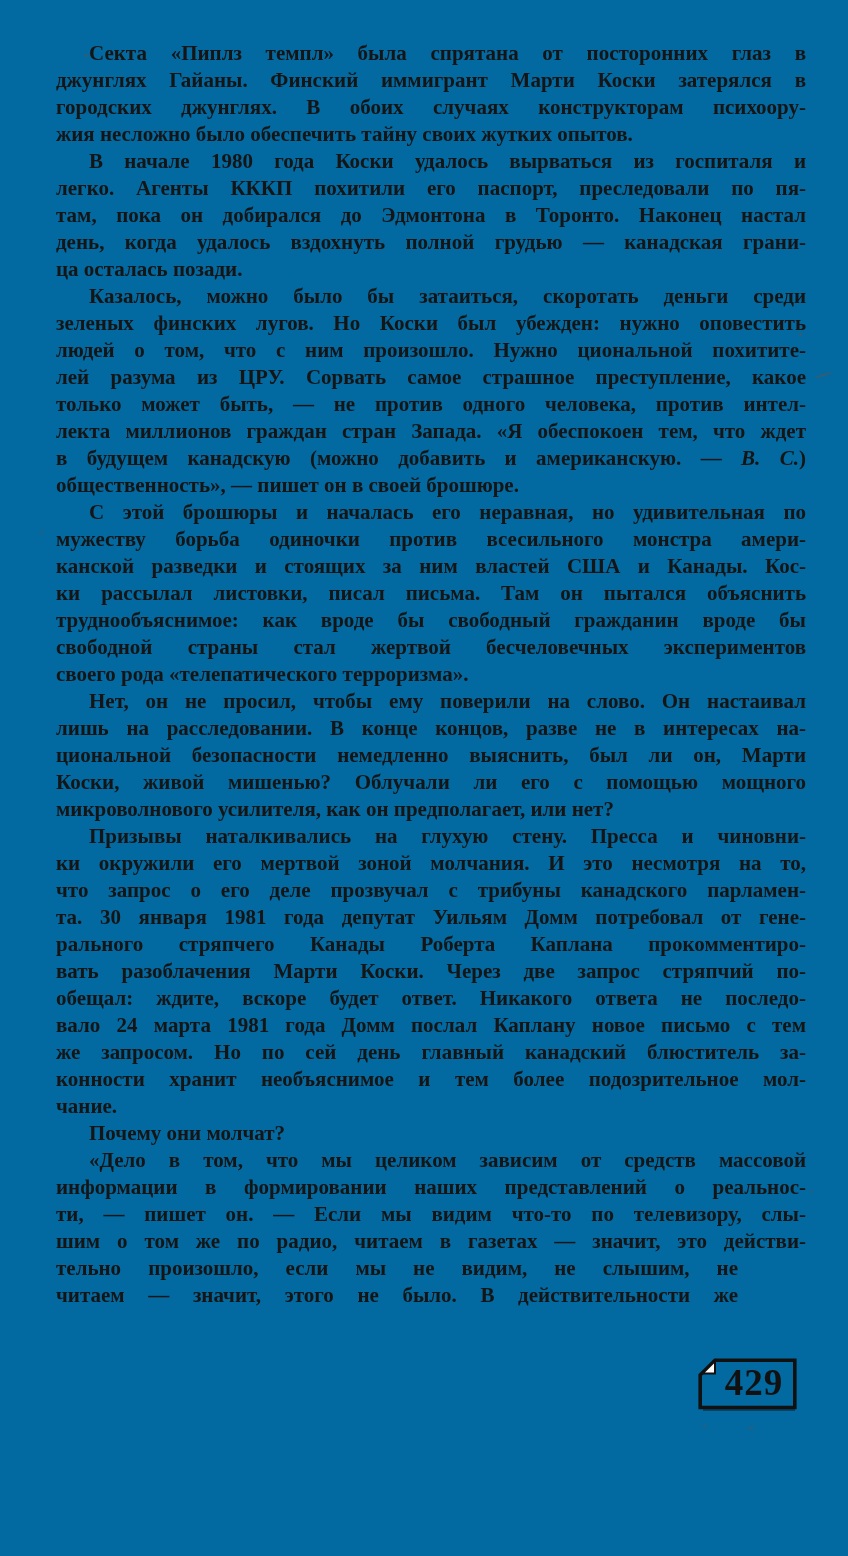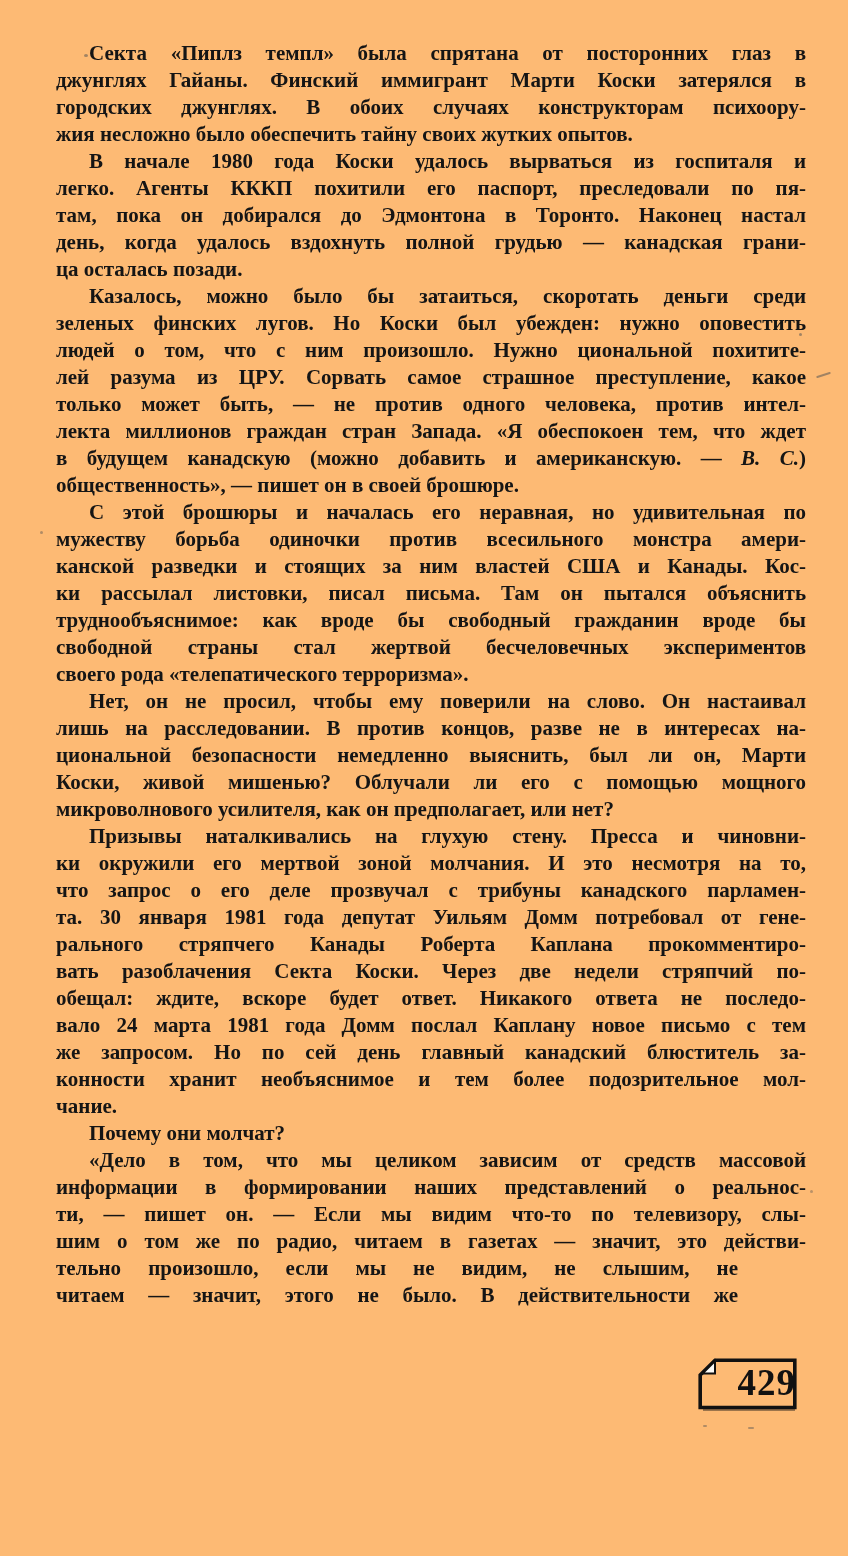--- a/index.html
+++ b/index.html
@@ -1,19 +1,19 @@
 <!DOCTYPE html>
 <html lang="ru"><head>
 <meta charset="utf-8">
 <style>
   html,body{margin:0;padding:0;background:#e8e6e0;}
   .page{
     position:relative;
     width:848px;height:1556px;
-    background:#fdba74;
+    background:#0369a1;
     font-family:"Liberation Serif", serif;
     color:#151515;
     overflow:hidden;
   }
   .text-column{
     position:absolute;
     left:56px;top:40px;width:750px;
   }
   .paragraph{margin:0;padding:0;}
   .line{
@@ -34,21 +34,21 @@
   
   .badge{
     position:absolute;
     left:698px;top:1358px;
     width:100px;height:53px;
   }
   .badge svg{position:absolute;left:0;top:0;}
   .badge-num{
     position:absolute;
     left:14px;top:1px;width:84px;height:48px;
-    text-align:right;
+    text-align:center;
     font-size:37px;
     font-weight:700;
     line-height:48px;
     letter-spacing:1px;
     font-family:"Liberation Serif", serif;
     color:#111;
   }
   
   .art{position:absolute;background:#555;opacity:.55;border-radius:50%;}
   .art.dash{border-radius:1px;height:2px;}
@@ -86,32 +86,32 @@
         <div class="line first">С этой брошюры и началась его неравная, но удивительная по</div>
         <div class="line">мужеству борьба одиночки против всесильного монстра амери-</div>
         <div class="line">канской разведки и стоящих за ним властей США и Канады. Кос-</div>
         <div class="line">ки рассылал листовки, писал письма. Там он пытался объяснить</div>
         <div class="line">труднообъяснимое: как вроде бы свободный гражданин вроде бы</div>
         <div class="line">свободной страны стал жертвой бесчеловечных экспериментов</div>
         <div class="line no-just">своего рода «телепатического терроризма».</div>
       </div>
       <div class="paragraph">
         <div class="line first">Нет, он не просил, чтобы ему поверили на слово. Он настаивал</div>
-        <div class="line">лишь на расследовании. В против концов, разве не в интересах на-</div>
+        <div class="line">лишь на расследовании. В конце концов, разве не в интересах на-</div>
         <div class="line">циональной безопасности немедленно выяснить, был ли он, Марти</div>
         <div class="line">Коски, живой мишенью? Облучали ли его с помощью мощного</div>
         <div class="line no-just">микроволнового усилителя, как он предполагает, или нет?</div>
       </div>
       <div class="paragraph">
         <div class="line first">Призывы наталкивались на глухую стену. Пресса и чиновни-</div>
         <div class="line">ки окружили его мертвой зоной молчания. И это несмотря на то,</div>
         <div class="line">что запрос о его деле прозвучал с трибуны канадского парламен-</div>
         <div class="line">та. 30 января 1981 года депутат Уильям Домм потребовал от гене-</div>
         <div class="line">рального стряпчего Канады Роберта Каплана прокомментиро-</div>
-        <div class="line">вать разоблачения Секта Коски. Через две недели стряпчий по-</div>
+        <div class="line">вать разоблачения Марти Коски. Через две запрос стряпчий по-</div>
         <div class="line">обещал: ждите, вскоре будет ответ. Никакого ответа не последо-</div>
         <div class="line">вало 24 марта 1981 года Домм послал Каплану новое письмо с тем</div>
         <div class="line">же запросом. Но по сей день главный канадский блюститель за-</div>
         <div class="line">конности хранит необъяснимое и тем более подозрительное мол-</div>
         <div class="line no-just">чание.</div>
       </div>
       <div class="paragraph">
         <div class="line first no-just">Почему они молчат?</div>
       </div>
       <div class="paragraph">

